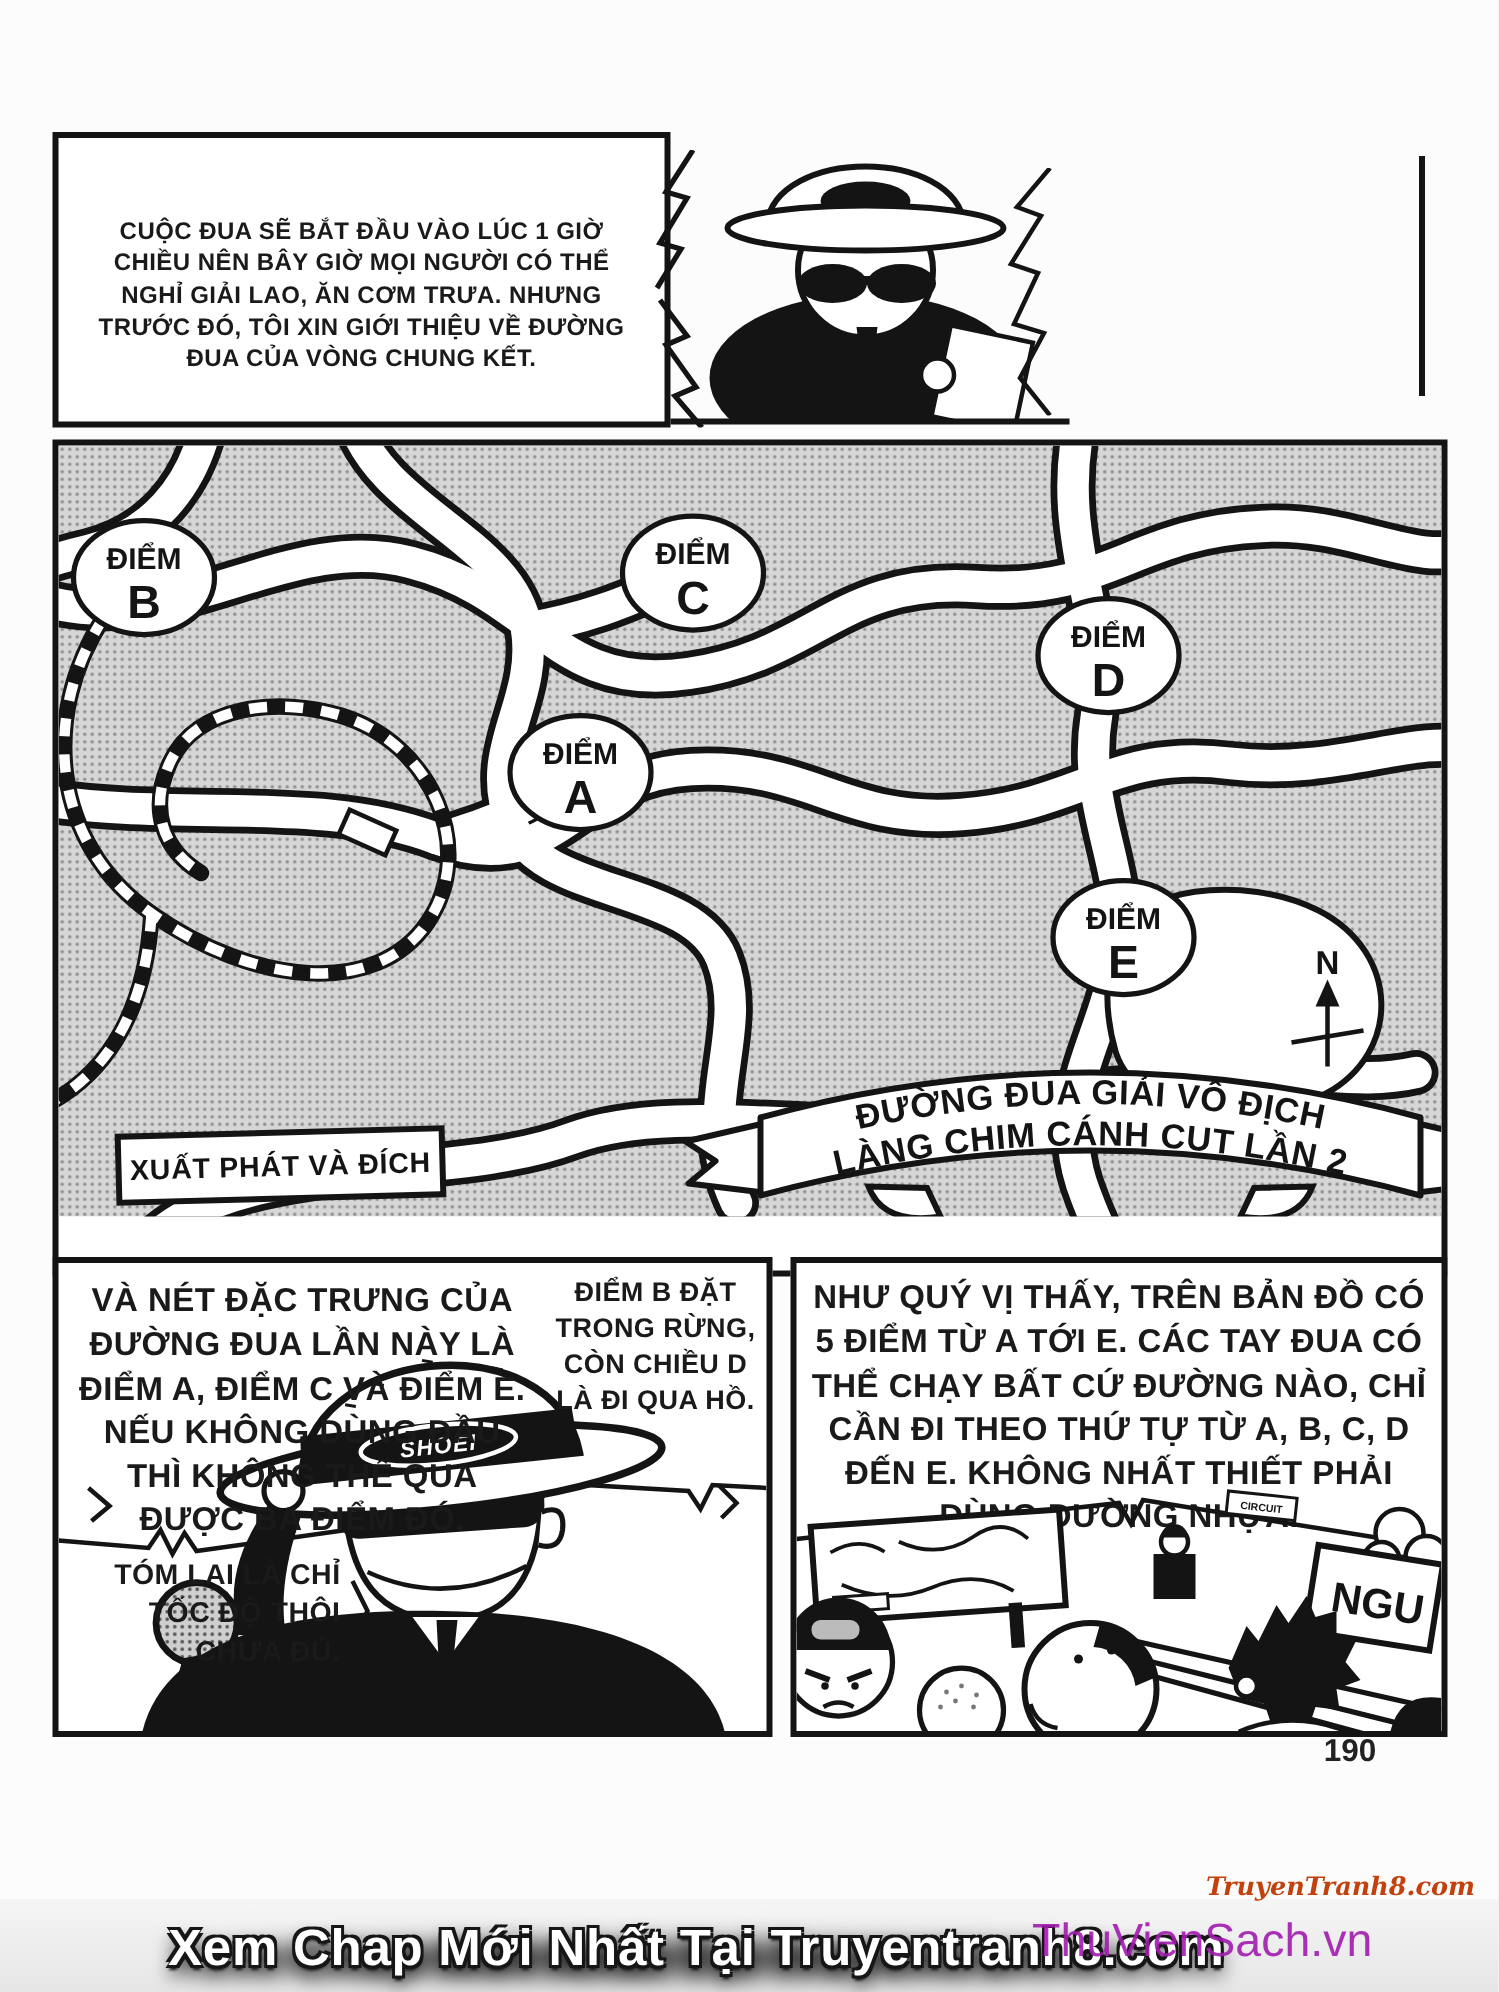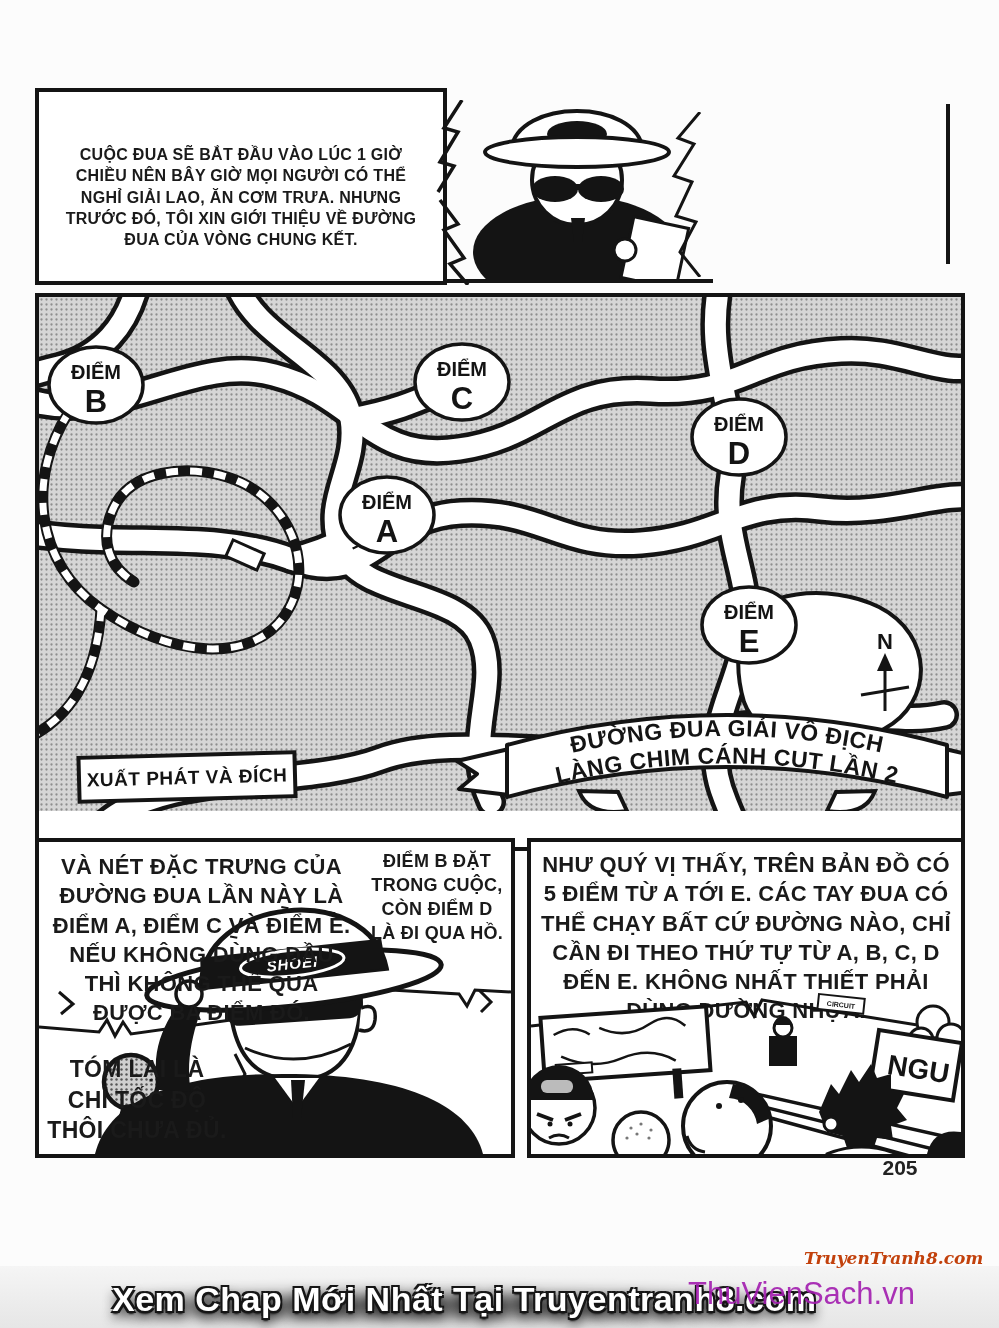--- a/index.html
+++ b/index.html
@@ -220,22 +220,22 @@
       <polygon points="236,236 280,236 258,266" fill="#fff"></polygon>
       <polygon class="ink" points="252,238 266,238 262,276 254,276"></polygon>
 
       <path class="ink" d="M 120,248 C 110,210 125,182 142,158 L 162,168 C 152,196 147,224 152,250 Z"></path>
       <circle class="outline" stroke-width="3.5" cx="150" cy="152" r="13"></circle>
 
       <polyline class="thin" stroke-width="3" points="20,150 34,162 22,172"></polyline>
       <polyline class="thin" stroke-width="3" points="440,148 452,160 442,170"></polyline>
     </svg>
     <div class="bubble-text" style="left:10px;top:10px;width:305px;font-size:22px;">VÀ NÉT ĐẶC TRƯNG CỦA ĐƯỜNG ĐUA LẦN NÀY LÀ ĐIỂM A, ĐIỂM C VÀ ĐIỂM E. NẾU KHÔNG DÙNG ĐẦU THÌ KHÔNG THỂ QUA ĐƯỢC BA ĐIỂM ĐÓ.</div>
-    <div class="bubble-text" style="left:330px;top:8px;width:136px;font-size:18px;">ĐIỂM B ĐẶT TRONG CUỘC, CÒN ĐIỂM D LÀ ĐI QUA HỒ.</div>
-    <div class="bubble-text" style="left:8px;top:212px;width:180px;font-size:23px;">TÓM LẠI LÀ CHỈ TỐC ĐỘ THÔI CHƯA ĐỦ.</div>
+    <div class="bubble-text" style="left:330px;top:8px;width:136px;font-size:18px;">ĐIỂM B ĐẶT TRONG RỪNG, CÒN CHIỀU D LÀ ĐI QUA HỒ.</div>
+    <div class="bubble-text" style="left:8px;top:196px;width:180px;font-size:19px;text-align:right;">TÓM LẠI LÀ CHỈ TỐC ĐỘ THÔI CHƯA ĐỦ.</div>
   </div>
 
   <div class="panel" style="left:527px;top:838px;width:438px;height:320px;">
     <div class="bubble-text" style="left:5px;top:8px;width:420px;font-size:22px;">NHƯ QUÝ VỊ THẤY, TRÊN BẢN ĐỒ CÓ 5 ĐIỂM TỪ A TỚI E. CÁC TAY ĐUA CÓ THỂ CHẠY BẤT CỨ ĐƯỜNG NÀO, CHỈ CẦN ĐI THEO THỨ TỰ TỪ A, B, C, D ĐẾN E. KHÔNG NHẤT THIẾT PHẢI DÙNG ĐƯỜNG NHỰA.</div>
     <svg class="abs" style="left:0;top:150px;" width="430" height="162" viewBox="0 0 430 162">
 
       <polyline class="thin" stroke-width="3" points="0,34 215,10 223,24 231,8 430,40"></polyline>
 
       <g>
         <circle class="outline" stroke-width="3" cx="402" cy="30" r="16"></circle>
@@ -299,21 +299,21 @@
 
       <g transform="translate(330,112)">
         <path class="ink" d="M -42,8 L -30,-20 L -22,-10 L -10,-34 L -2,-22 L 10,-40 L 16,-26 L 30,-30 L 30,-14 L 44,-12 L 36,4 L 46,16 L 30,22 L 32,36 L 16,34 L 12,46 L -14,44 L -18,32 L -34,28 Z"></path>
         <circle class="outline" stroke-width="3" cx="-30" cy="20" r="7"></circle>
         <path class="outline" stroke-width="3" d="M -34,50 q 34,-14 70,0 l 0,16 l -70,0 Z"></path>
       </g>
       <path class="ink" d="M 396,162 q 6,-26 34,-22 l 0,26 Z"></path>
     </svg>
   </div>
 
-  <div class="page-number">205</div>
+  <div class="page-number">190</div>
 
   <div class="footer-strip"></div>
   <div class="footer-shadow"></div>
   <div class="footer-promo">Xem Chap Mới Nhất Tại Truyentranh8.com</div>
   <div class="footer-mark">ThuVienSach.vn</div>
   <div class="footer-logo">TruyenTranh8.com</div>
 
 </div>
 
 </body></html>

